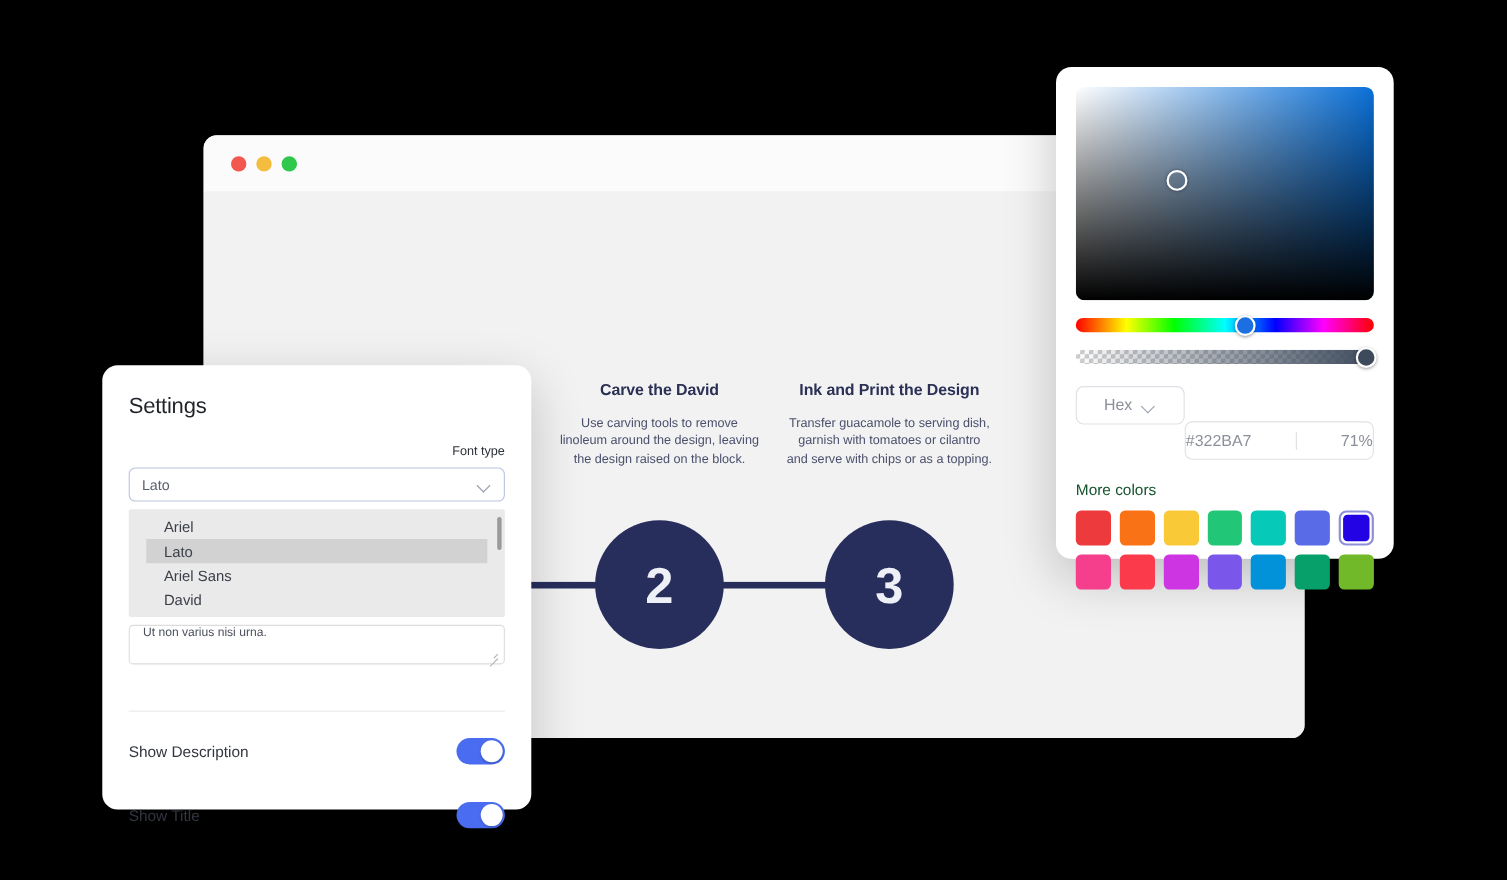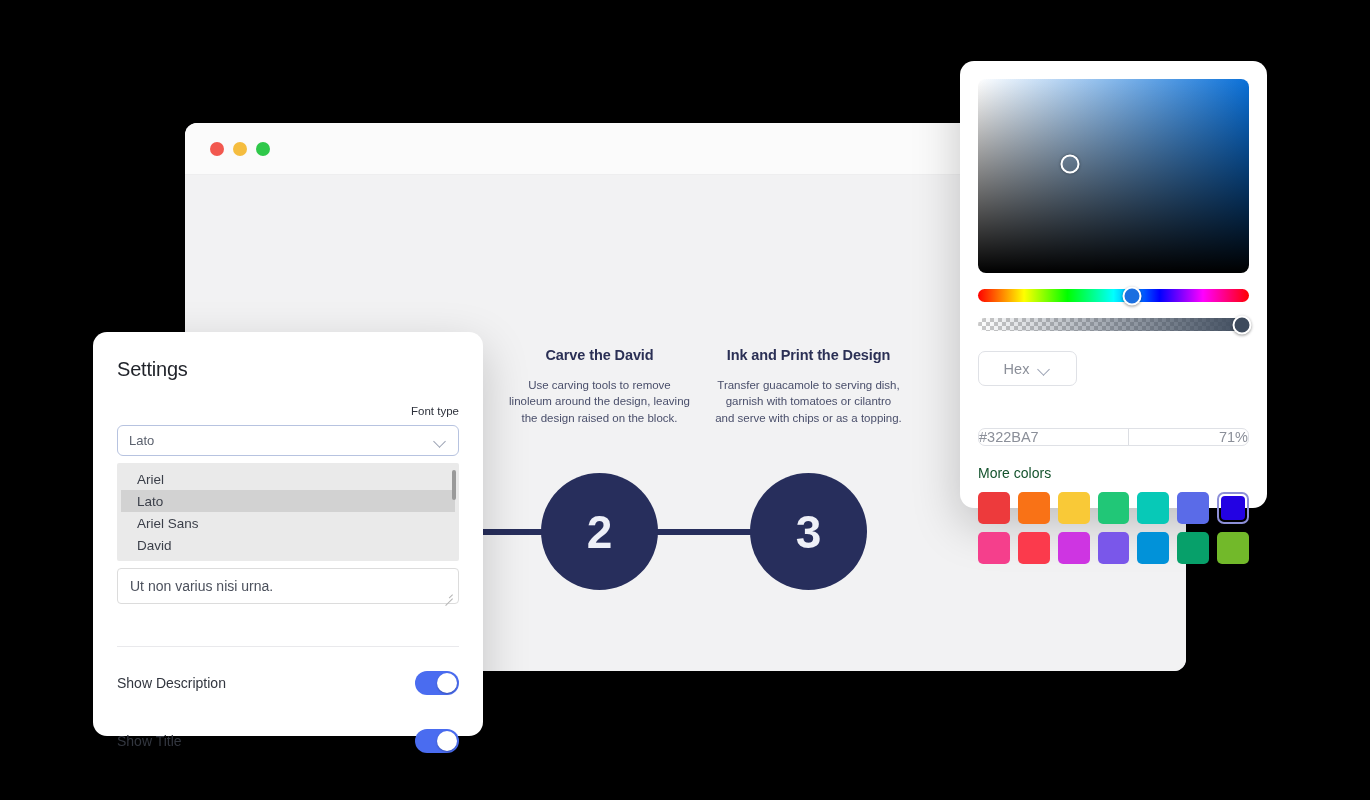--- a/index.html
+++ b/index.html
@@ -81,36 +81,36 @@
   }
   .chev { width:13px; height:8px; position:relative; }
   .chev::before {
     content:""; position:absolute; left:1px; top:0;
     width:8px; height:8px; border-right:1.6px solid #9aa1b3;
     border-bottom:1.6px solid #9aa1b3; transform:rotate(45deg);
   }
 
   .dropdown {
     margin-top:7px; background:#eaeaea; border-radius:2px;
-    position:relative; overflow:hidden; padding:5px 4px;
+    position:relative; overflow:hidden; padding:5px 16px;
   }
   .dd-item {
     height:22px; display:flex; align-items:center;
     padding-left:16px; font-size:13.5px; color:#3b3f49;
   }
   .dd-item.selected { background:#d2d2d2; }
   .dd-scroll {
     position:absolute; right:3px; top:7px; width:4px; height:30px;
     background:#9a9a9a; border-radius:2px;
   }
 
   .textarea-box {
     margin-top:7px; height:36px; border:1px solid #dcdcdc; border-radius:4px;
-    background:#fff; display:flex; align-items:center;
-    padding:0 12px; font-size:14px; color:#4b505c; position:relative;
+    background:#fff; display:flex; align-items:flex-start;
+    padding:0 12px; font-size:11px; color:#4b505c; position:relative;
   }
   .resize-grip {
     position:absolute; right:4px; bottom:3px; width:11px; height:11px;
   }
   .resize-grip::before, .resize-grip::after {
     content:""; position:absolute; right:1px;
     border-bottom:1px solid #b5b5b5; transform:rotate(-45deg);
     transform-origin:right bottom;
   }
   .resize-grip::before { width:10px; bottom:1px; }
@@ -167,21 +167,21 @@
     background-position:0 0, 0 0, 4px 4px;
   }
   .s-handle {
     position:absolute; top:50%; width:19px; height:19px; border-radius:50%;
     border:2.5px solid #fff; transform:translate(-50%,-50%);
     box-shadow:0 1px 3px rgba(0,0,0,0.4);
   }
   .hue .s-handle { left:57%; background:#1b6fe0; }
   .alpha .s-handle { left:97.5%; background:#3d4a5c; }
 
-  .hex-row { display:flex; gap:10px; margin-top:20px;flex-direction:column; }
+  .hex-row { display:flex; margin-top:20px; }
   .hex-select {
     width:99px; height:35px; border:1px solid #dfe1e6; border-radius:7px;
     display:flex; align-items:center; justify-content:center; gap:9px;
     font-size:14.5px; color:#8b8f99;
   }
   .hex-value {
     flex:1; height:35px; border:1px solid #dfe1e6; border-radius:7px;
     display:flex; align-items:center; justify-content:space-between; gap:9px;
     font-size:14.5px; color:#8b8f99;margin-top:32px;
   }

